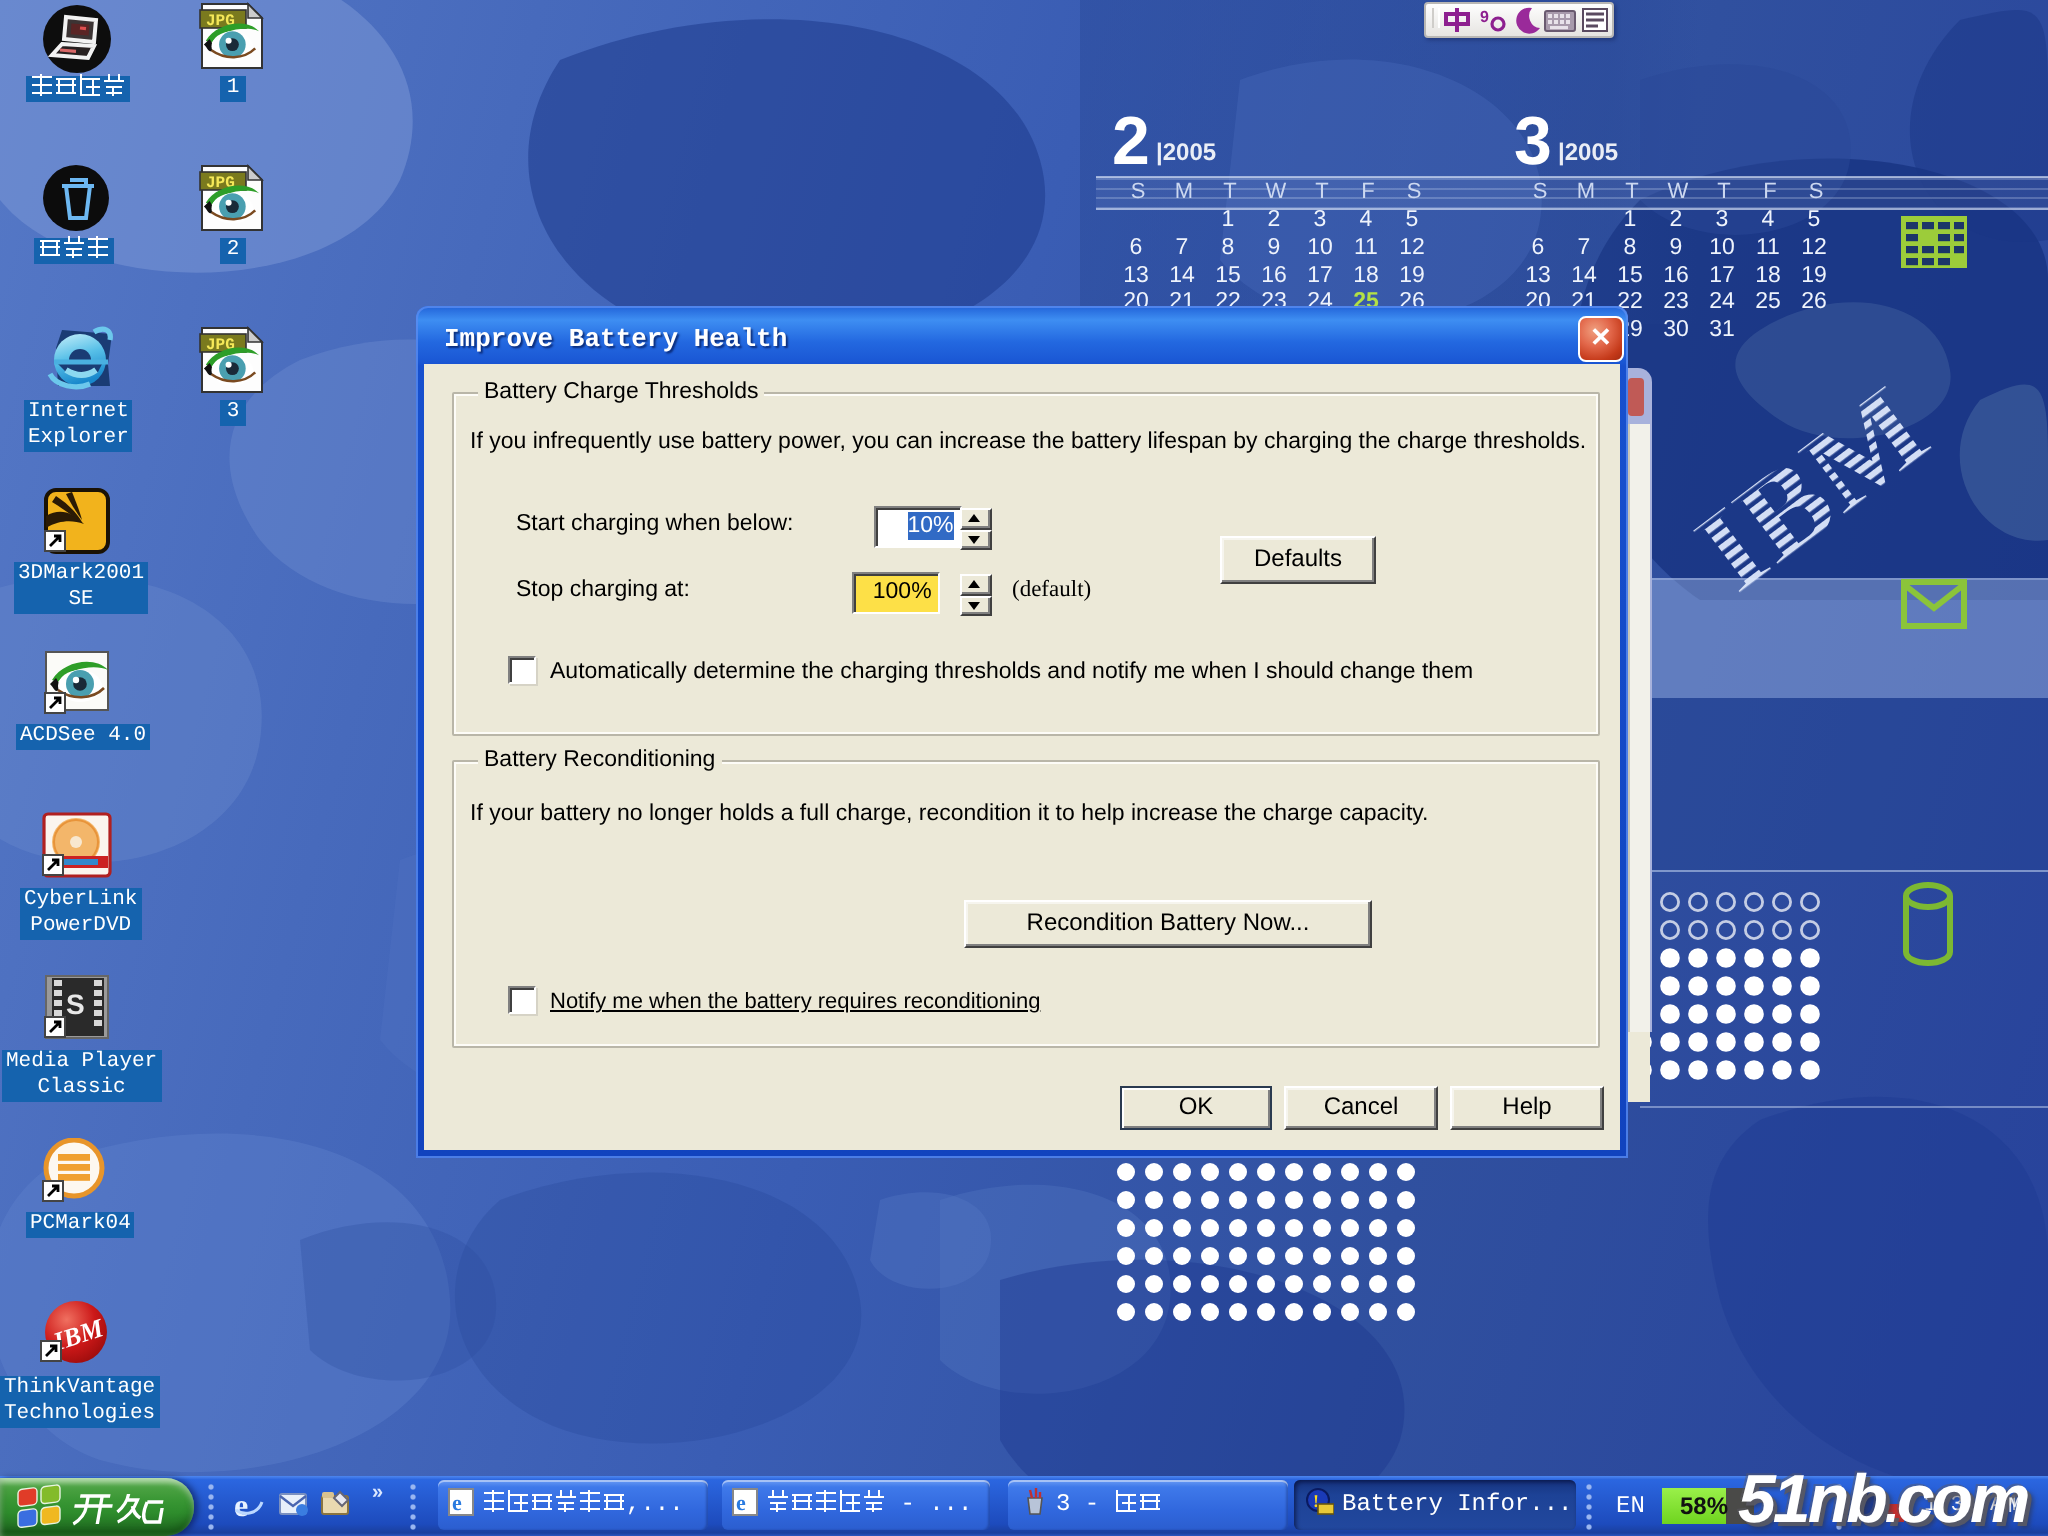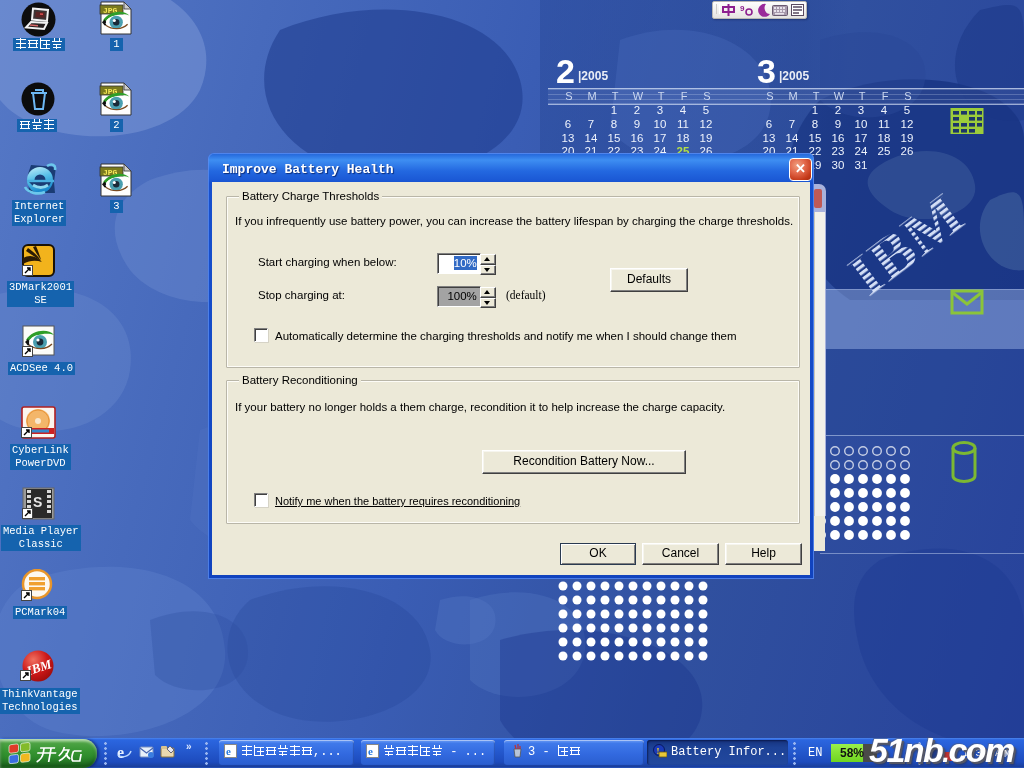--- a/index.html
+++ b/index.html
@@ -537,21 +537,21 @@
 
   <div class="gb" style="left:18px;top:43px;width:572px;height:170px;">
       <span>Battery Charge Thresholds</span>
     </div>
   <div class="abs" style="left:27px;top:62px;font-size:11.5px;">If you infrequently use battery power, you can increase the battery lifespan by charging the charge thresholds.</div>
   <div class="abs" style="left:50px;top:103px;font-size:11.5px;">Start charging when below:</div>
   <div class="abs" style="left:50px;top:136px;font-size:11.5px;">Stop charging at:</div>
 
   <div class="abs" style="left:229px;top:100px;width:42px;height:19px;background:#fff;border:1px solid #808080;border-right-color:#fff;border-bottom-color:#fff;box-shadow:inset 1px 1px 0 #404040;
        font-size:11.5px;text-align:right;line-height:19px;"><span style="background:#316ac5;color:#fff;padding:1px 0;">10%</span><span>&nbsp;</span></div>
-  <div class="abs" style="left:229px;top:133px;width:42px;height:19px;background:#a3a3a3;border:1px solid #808080;border-right-color:#fff;border-bottom-color:#fff;box-shadow:inset 1px 1px 0 #404040;
+  <div class="abs" style="left:218px;top:133px;width:42px;height:19px;background:#fde047;border:1px solid #808080;border-right-color:#fff;border-bottom-color:#fff;box-shadow:inset 1px 1px 0 #404040;
        font-size:11.5px;text-align:right;line-height:19px;">100%&nbsp;</div>
   <div id="spin1" class="abs" style="left:272px;top:101px;">
       <div style="position:relative;width:14px;height:9px;background:#ece9d8;border:1px solid #fff;border-right-color:#404040;border-bottom-color:#404040;box-shadow:inset -1px -1px 0 #808080;">
         <div style="position:absolute;left:3px;top:2px;width:0;height:0;border-left:3px solid transparent;border-right:3px solid transparent;border-bottom:4px solid #000;"></div>
       </div>
       <div style="position:relative;width:14px;height:8px;background:#ece9d8;border:1px solid #fff;border-right-color:#404040;border-bottom-color:#404040;box-shadow:inset -1px -1px 0 #808080;">
         <div style="position:absolute;left:3px;top:2px;width:0;height:0;border-left:3px solid transparent;border-right:3px solid transparent;border-top:4px solid #000;"></div>
       </div>
     </div>
   <div id="spin2" class="abs" style="left:272px;top:134px;">
@@ -563,21 +563,21 @@
       </div>
     </div>
   <div class="abs" style="left:298px;top:136px;font-size:11.5px;font-family:Liberation Serif, serif;">(default)</div>
   <div class="btn" style="left:402px;top:115px;width:76px;height:22px;line-height:21px;">Defaults</div>
   <div class="cb" style="left:46px;top:175px;"></div>
   <div class="abs" style="left:67px;top:177px;font-size:11.5px;">Automatically determine the charging thresholds and notify me when I should change them</div>
 
   <div class="gb" style="left:18px;top:227px;width:572px;height:142px;">
       <span>Battery Reconditioning</span>
     </div>
-  <div class="abs" style="left:27px;top:248px;font-size:11.5px;">If your battery no longer holds a them charge, recondition it to help increase the charge capacity.</div>
+  <div class="abs" style="left:27px;top:248px;font-size:11.5px;">If your battery no longer holds a full charge, recondition it to help increase the charge capacity.</div>
   <div class="btn" style="left:274px;top:297px;width:202px;height:22px;line-height:21px;">Recondition Battery Now...</div>
   <div class="cb" style="left:46px;top:340px;"></div>
   <div class="abs" style="left:67px;top:342px;font-size:11px;text-decoration:underline;">Notify me when the battery requires reconditioning</div>
 
   <div class="btn" style="left:352px;top:390px;width:74px;height:20px;line-height:19px;border:1px solid #2a3a50;box-shadow:inset 1px 1px 0 #fff,inset -1px -1px 0 #808080;">OK</div>
   <div class="btn" style="left:434px;top:390px;width:75px;height:20px;line-height:19px;">Cancel</div>
   <div class="btn" style="left:517px;top:390px;width:75px;height:20px;line-height:19px;">Help</div>
 </div>
 
 <div class="abs" style="left:712px;top:1px;width:93px;height:16px;background:linear-gradient(#fefefe,#e6e4e1);border:1px solid #b9b7b4;border-radius:2px;box-shadow:1px 1px 2px rgba(0,0,40,0.3);">

